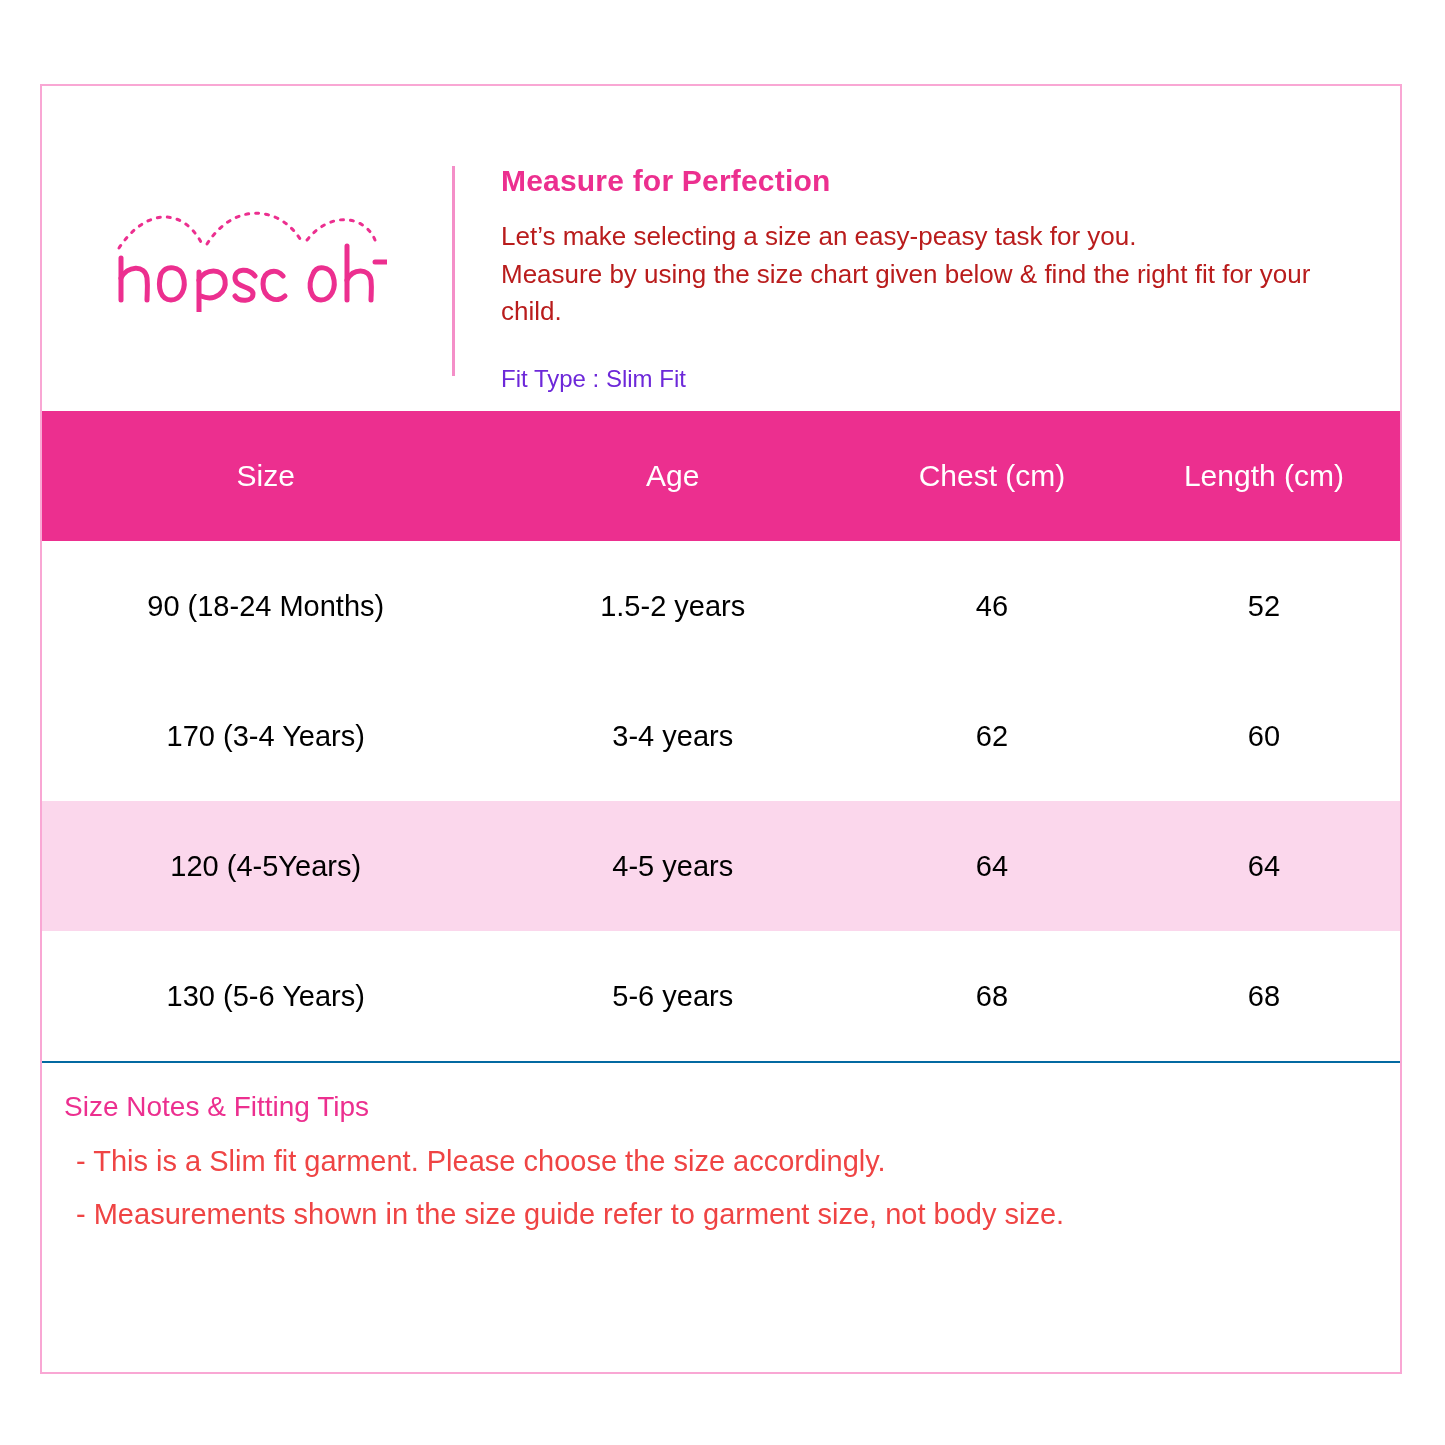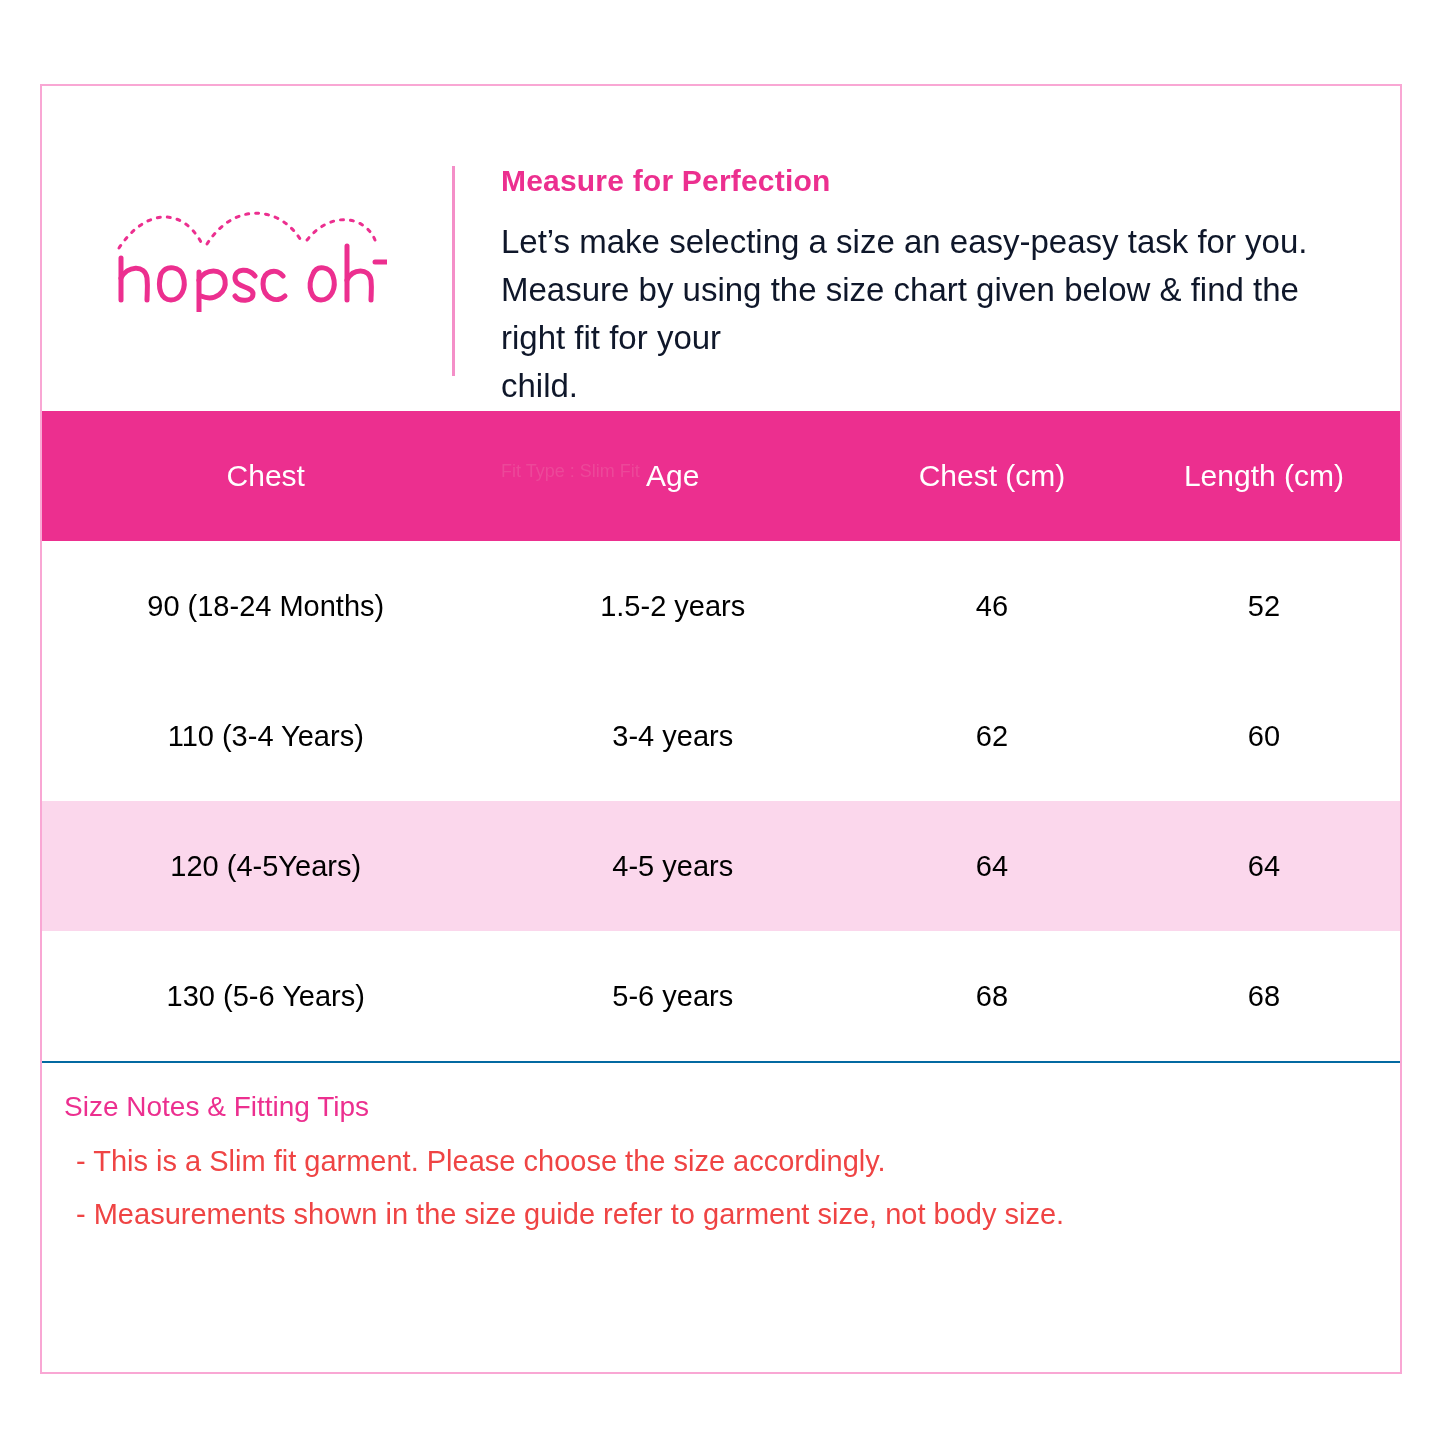--- a/index.html
+++ b/index.html
@@ -57,29 +57,29 @@
     max-width: 850px;
   }
   .header-title {
     color: #ec2f8f;
     font-size: 30px;
     font-weight: bold;
     margin: 0 0 20px 0;
     letter-spacing: .2px;
   }
   .header-desc {
-    color: #0f172a;
-    font-size: 33px;
+    color: #b91c1c;
+    font-size: 26px;
     line-height: 1.45;
     margin: 0;
   }
   .fit-type {
-    color: #ec4899;
-    font-size: 18px;
-    margin-top: 52px;
+    color: #6d28d9;
+    font-size: 24px;
+    margin-top: 34px;
   }
   
   table {
     width: 100%;
     border-collapse: collapse;
     table-layout: fixed;
   }
   thead th {
     background: #ec2f8f;
     color: #ffffff;
@@ -161,35 +161,35 @@
         <span>Measure by using the size chart given below &amp; find the right fit for your</span><br>
         <span>child.</span>
       </p>
       <div class="fit-type">Fit Type : Slim Fit</div>
     </div>
   </div>
 
   <table>
     <thead>
       <tr>
-        <th>Chest</th>
+        <th>Size</th>
         <th>Age</th>
         <th>Chest (cm)</th>
         <th>Length (cm)</th>
       </tr>
     </thead>
     <tbody>
       <tr>
         <td>90 (18-24 Months)</td>
         <td>1.5-2 years</td>
         <td>46</td>
         <td>52</td>
       </tr>
       <tr>
-        <td>110 (3-4 Years)</td>
+        <td>170 (3-4 Years)</td>
         <td>3-4 years</td>
         <td>62</td>
         <td>60</td>
       </tr>
       <tr class="alt">
         <td>120 (4-5Years)</td>
         <td>4-5 years</td>
         <td>64</td>
         <td>64</td>
       </tr>

